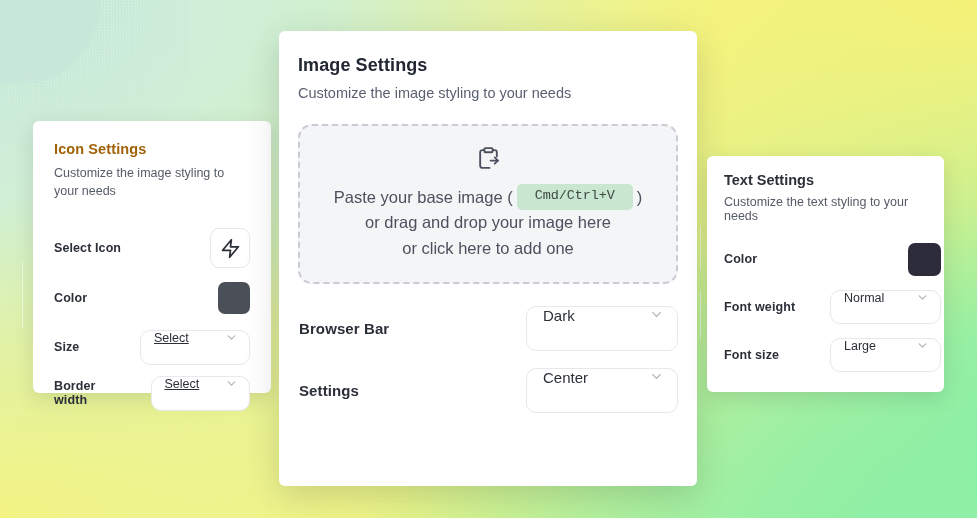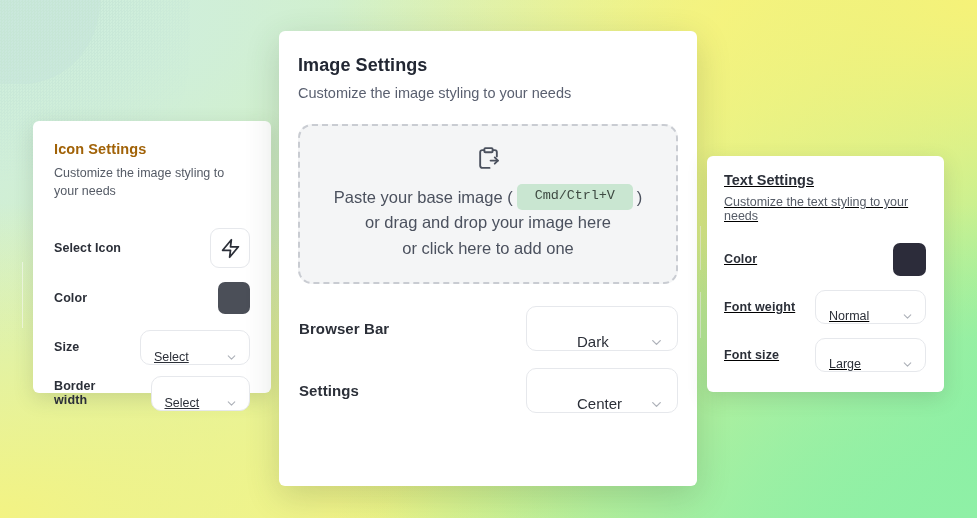--- a/index.html
+++ b/index.html
@@ -112,21 +112,21 @@
   .swatch {
     border-radius: 7px;
     cursor: pointer;
   }
   #icon-swatch { width: 32px; height: 32px; background: #4b4f58; }
 
   .select {
     border: 1px solid #e6e8ec;
     border-radius: 10px;
     background: #fff;
-    display: flex; align-items: flex-end; justify-content: space-between;
+    display: flex; align-items: flex-start; justify-content: space-between;
     padding: 0 11px 0 13px;
     cursor: pointer;
     color: #2b2f38;
   }
   .select .sel-val { font-size: 12.5px; }
   .chev { flex: 0 0 auto; opacity: .55; }
 
   #icon-card .select { width: 110px; height: 35px; text-decoration: underline; }
 
   
@@ -173,29 +173,28 @@
   }
 
   #image-card .form-rows { margin-top: 22px; }
   #image-card .row {
     height: 45px;
     margin-bottom: 17px;
     padding: 0 0 0 1px;
   }
   #image-card .row-label { font-size: 15px; }
   #image-card .select { width: 152px; height: 45px; padding: 0 13px 0 16px; }
-  #image-card .select .sel-val { font-size: 15px; margin-left: 34px; }
+  #image-card .select .sel-val { font-size: 15px; }
 
   
   #text-card {
     left: 707px; top: 156px;
     width: 237px; height: 236px;
     box-shadow: 0 6px 20px rgba(60,80,60,.17);
-    padding: 16px 18px 0 17px;
-    text-decoration: underline;
+    padding: 16px 3px 0 17px;
   }
   #text-card .panel-title {
     font-size: 14.5px; font-weight: 700; color: #2b2f38;
   }
   #text-card .panel-sub {
     margin-top: 7px;
     font-size: 12.5px; color: #555b66;
   }
   #text-card .row-color  { margin-top: 18px; height: 36px; }
   #text-card .row-weight { margin-top: 12px; height: 36px; }

